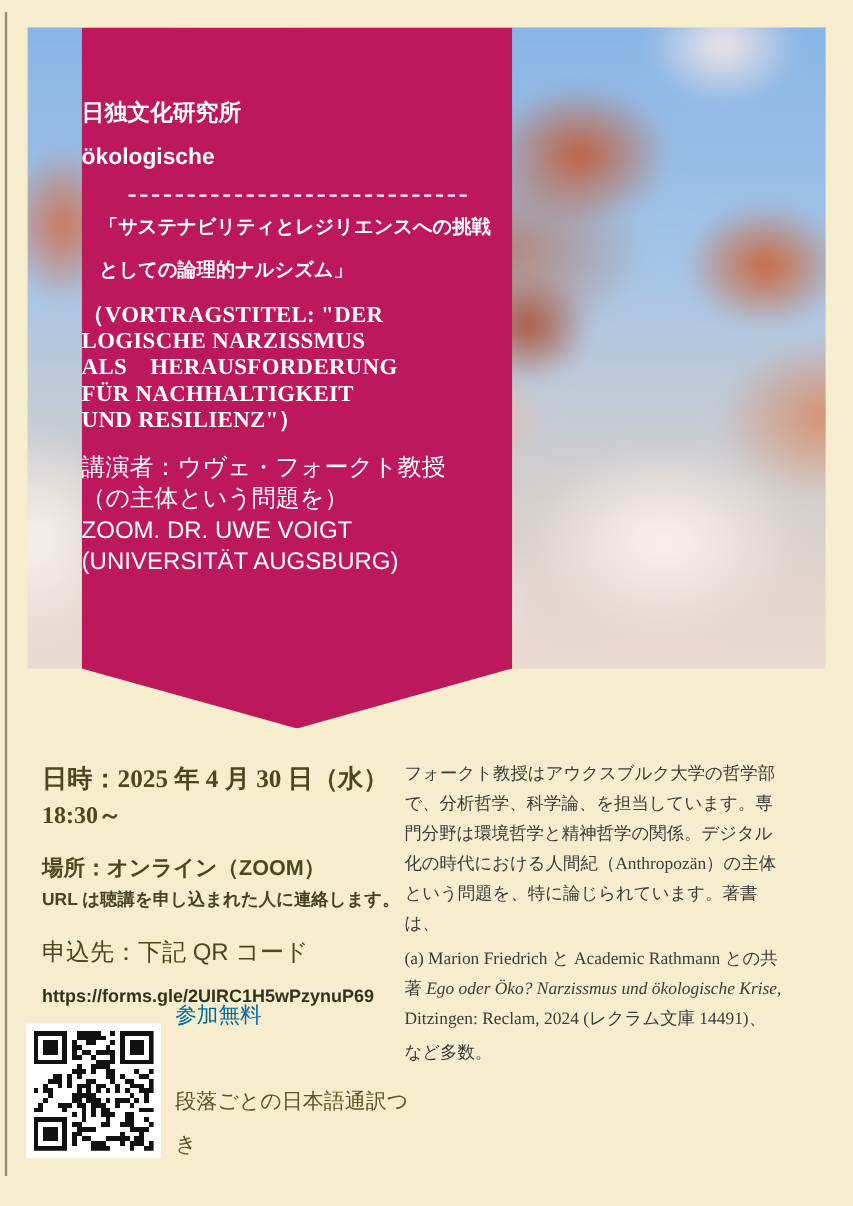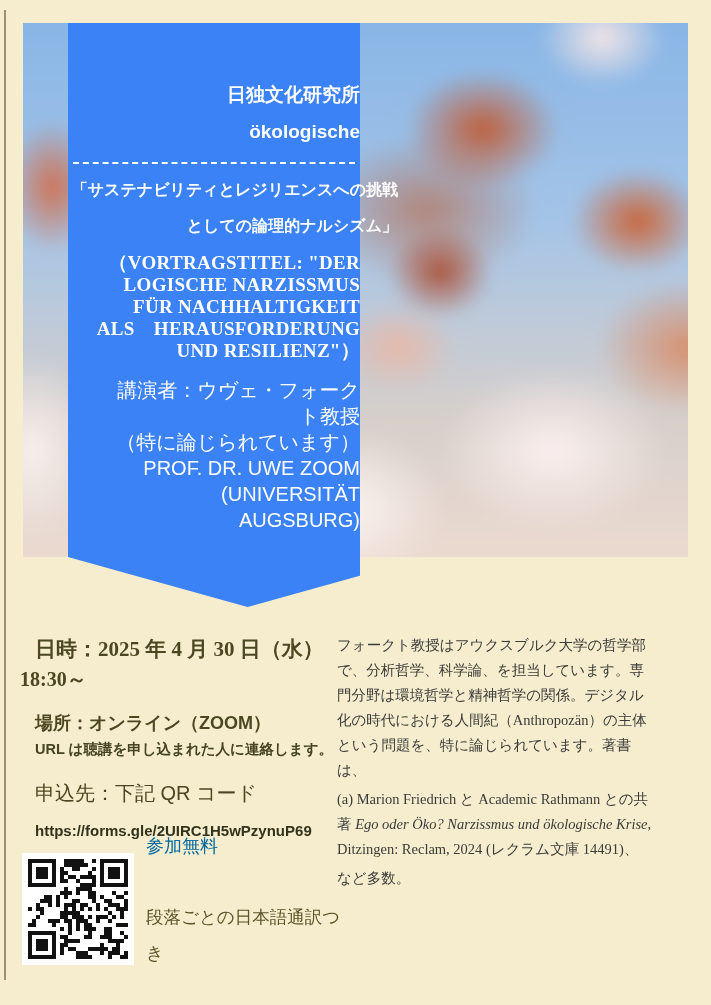--- a/index.html
+++ b/index.html
@@ -28,40 +28,40 @@
       radial-gradient(70px 95px at 7% 32%, rgba(214,102,60,.85), transparent 70%),
       radial-gradient(95px 125px at 4% 78%, rgba(250,242,240,.92), transparent 75%),
       radial-gradient(100px 70px at 28% 8%, rgba(247,234,233,.9), transparent 70%),
       radial-gradient(150px 100px at 60% 36%, rgba(190,85,35,.55), transparent 75%),
       radial-gradient(120px 90px at 97% 60%, rgba(222,120,70,.7), transparent 75%),
       linear-gradient(180deg,#86b4e6 0%,#a4c4e7 38%,#d6cfcb 72%,#eedbd0 100%);
   }
 
   
   .banner{
-    position:absolute;left:68px;top:23px;width:292px;height:584px;
-    background:#3b82f6;color:#fff;text-align:right;
+    position:absolute;left:68px;top:23px;width:359px;height:584px;
+    background:#be185d;color:#fff;text-align:left;
     clip-path:polygon(0 0,359px 0,359px 534px,179.5px 584px,0 534px);
   }
   .org{font-weight:bold;font-size:19px;line-height:37px;margin-top:53px;}
   .dash-sep{width:282px;margin:12px auto 0;border-top:2px dashed #ffffff;height:0;}
   .title-jp{font-weight:bold;font-size:16px;line-height:36px;margin:8px auto 0;width:330px;}
   .title-de{
     font-family:"Liberation Serif","DejaVu Serif",serif;font-weight:bold;
     font-size:19px;line-height:22px;letter-spacing:.3px;margin-top:8px;
   }
   .title-de span{display:block;}
   .speaker{font-size:20px;line-height:26px;margin-top:15px;}
-  .speaker span{display:block;padding-left:39px;}
+  .speaker span{display:block;}
 
   
   .olive{color:#4b4720;}
   .dt1{position:absolute;left:35px;top:635px;font-weight:bold;font-size:21px;
        font-family:"Liberation Serif","DejaVu Serif",serif;}
-  .dt2{position:absolute;left:20px;top:666px;font-weight:bold;font-size:20px;
+  .dt2{position:absolute;left:35px;top:666px;font-weight:bold;font-size:20px;
        font-family:"Liberation Serif","DejaVu Serif",serif;}
   .place{position:absolute;left:35px;top:711px;font-weight:bold;font-size:18px;}
   .urlnote{position:absolute;left:35px;top:740px;font-weight:bold;font-size:14.5px;color:#454321;}
   .apply{position:absolute;left:35px;top:780px;font-size:20px;color:#4b4720;}
   .form-url{position:absolute;left:35px;top:822px;font-weight:bold;font-size:15px;color:#33321c;
        font-family:"Liberation Sans","DejaVu Sans",sans-serif;}
   .qr{position:absolute;left:22px;top:853px;width:112px;height:112px;background:#ffffff;
       display:flex;align-items:center;justify-content:center;}
   .free{position:absolute;left:146px;top:834px;font-size:18px;color:#0369a1;}
   .interp{position:absolute;left:146px;top:899px;width:210px;font-size:17.5px;line-height:36px;color:#5a5426;}
@@ -85,28 +85,28 @@
   <div class="banner">
     <div class="org">
       <div>日独文化研究所</div>
       <div>ökologische</div>
     </div>
     <div class="dash-sep"></div>
     <div class="title-jp">「サステナビリティとレジリエンスへの挑戦としての論理的ナルシズム」</div>
     <div class="title-de">
       <span>（VORTRAGSTITEL: "DER</span>
       <span>LOGISCHE NARZISSMUS</span>
+      <span>ALS　HERAUSFORDERUNG</span>
       <span>FÜR NACHHALTIGKEIT</span>
-      <span>ALS　HERAUSFORDERUNG</span>
       <span>UND RESILIENZ"）</span>
     </div>
     <div class="speaker">
       <span>講演者：ウヴェ・フォークト教授</span>
-      <span>（特に論じられています）</span>
-      <span>PROF. DR. UWE ZOOM</span>
+      <span>（の主体という問題を）</span>
+      <span>ZOOM. DR. UWE VOIGT</span>
       <span>(UNIVERSITÄT AUGSBURG)</span>
     </div>
   </div>
 
   <div class="dt1 olive">日時：2025 年 4 月 30 日（水）</div>
   <div class="dt2 olive">18:30～</div>
   <div class="place olive">場所：オンライン（ZOOM）</div>
   <div class="urlnote">URL は聴講を申し込まれた人に連絡します。</div>
   <div class="apply">申込先：下記 QR コード</div>
   <div class="form-url">https://forms.gle/2UIRC1H5wPzynuP69</div>

